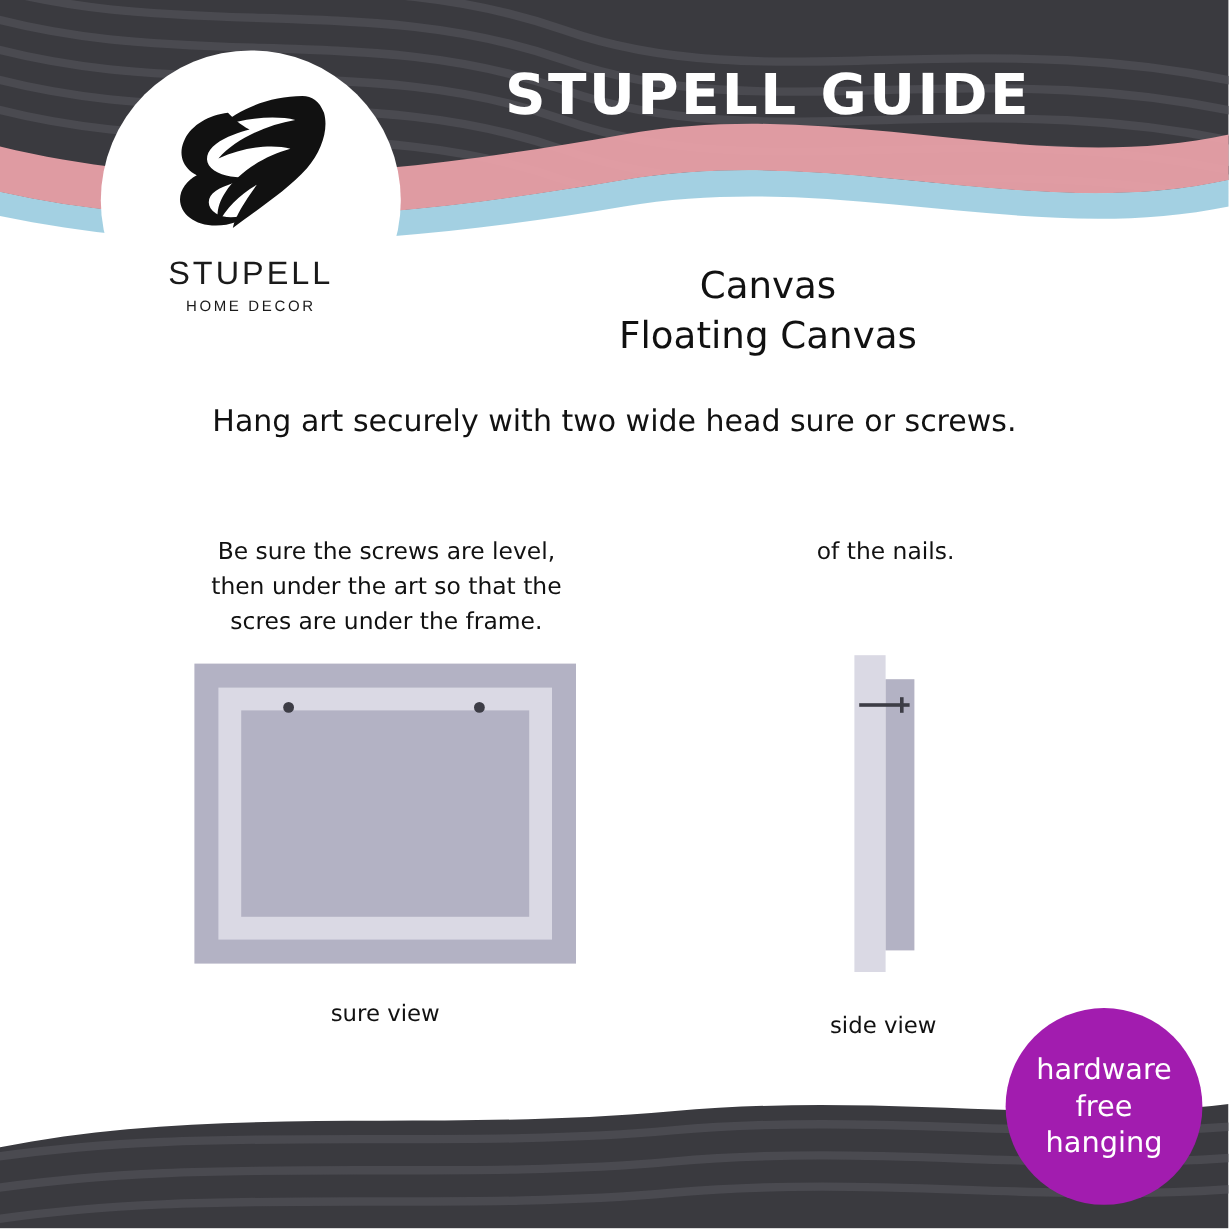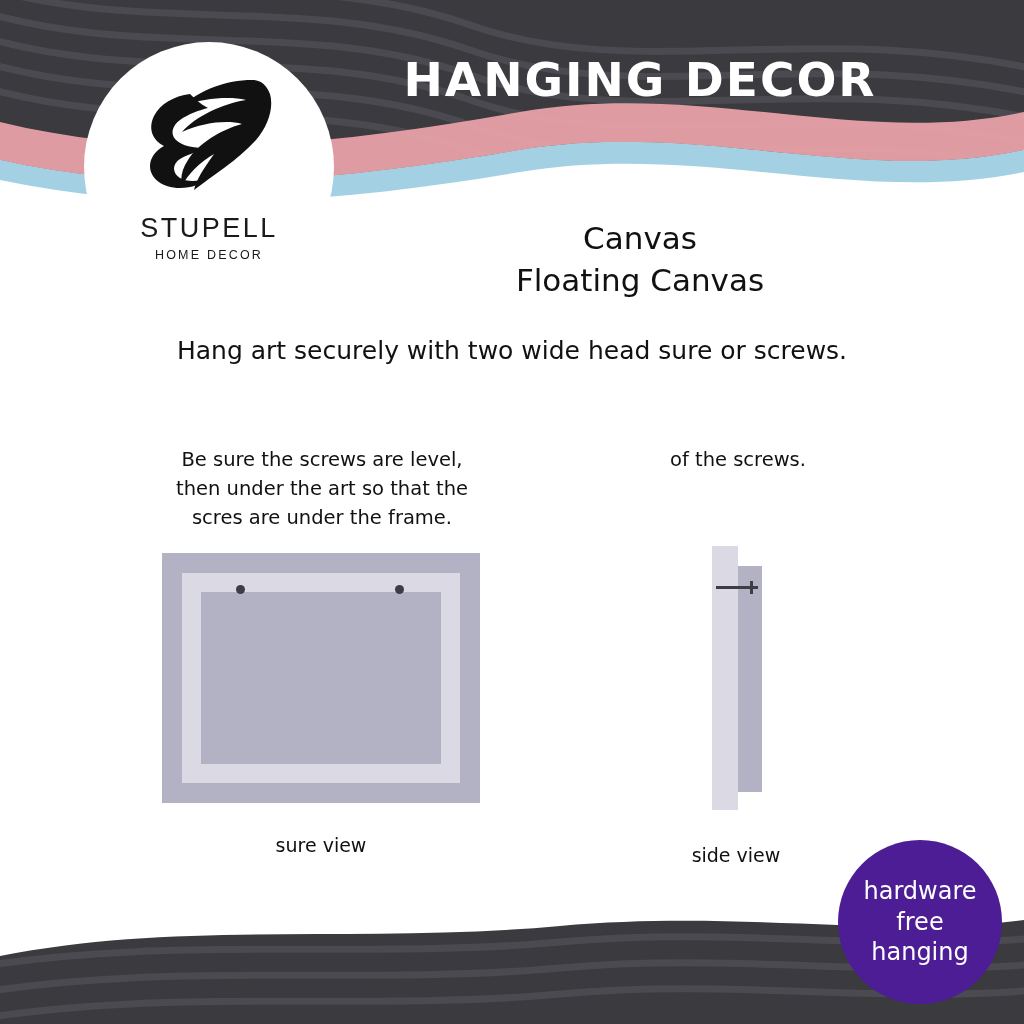--- a/index.html
+++ b/index.html
@@ -212,21 +212,21 @@
   .label-side  { left: 640px; top: 844px; width: 192px; }
 
   
   .badge {
     position: absolute;
     right: 22px;
     bottom: 20px;
     width: 164px;
     height: 164px;
     border-radius: 50%;
-    background: #4c1d95;
+    background: #a21caf;
     display: flex;
     flex-direction: column;
     align-items: center;
     justify-content: center;
     z-index: 8;
   }
   .badge span {
     display: block;
     font-family: "DejaVu Sans", sans-serif;
     font-size: 24px;
@@ -288,40 +288,40 @@
     <svg class="logo-mark" viewBox="0 0 150 125" xmlns="http://www.w3.org/2000/svg">
       <g fill="#111111">
         <path d="M118,10 C92,10 66,20 48,36 C70,28 96,26 112,30 C88,34 62,46 48,62 C70,52 94,50 108,54 C86,60 64,74 54,90 C48,99 46,108 48,116 C54,104 66,92 80,84 C70,98 62,110 60,120 C78,106 104,90 122,70 C134,56 140,38 136,24 C132,14 126,10 118,10 Z"></path>
         <path d="M56,24 C40,26 26,34 20,46 C14,58 18,70 30,76 C22,80 16,88 16,96 C16,108 28,118 46,118 C58,118 68,114 74,108 C64,112 52,112 46,108 C38,103 38,94 46,89 C54,84 64,82 70,78 C60,78 48,76 42,70 C36,64 38,56 46,50 C54,44 66,40 74,38 C66,34 60,28 56,24 Z"></path>
       </g>
     </svg>
     <div class="logo-name">STUPELL</div>
     <div class="logo-sub">HOME DECOR</div>
   </div>
 
-  <div class="header-title">HANGING DECOR</div>
+  <div class="header-title">STUPELL GUIDE</div>
 
   <div class="product-name">
     <div>Canvas</div>
     <div>Floating Canvas</div>
   </div>
 
   <div class="lead">Hang art securely with two wide head sure or screws.</div>
 
   <div class="col-left">
     <div class="col-caption">
       <div>Be sure the screws are level,</div>
       <div>then under the art so that the</div>
       <div>scres are under the frame.</div>
     </div>
   </div>
 
   <div class="col-right">
     <div class="col-caption">
-      <div>of the screws.</div>
+      <div>of the nails.</div>
     </div>
   </div>
 
   <div class="front-figure">
     <div class="front-mat">
       <div class="front-art"></div>
     </div>
     <div class="screw screw-left"></div>
     <div class="screw screw-right"></div>
   </div>

